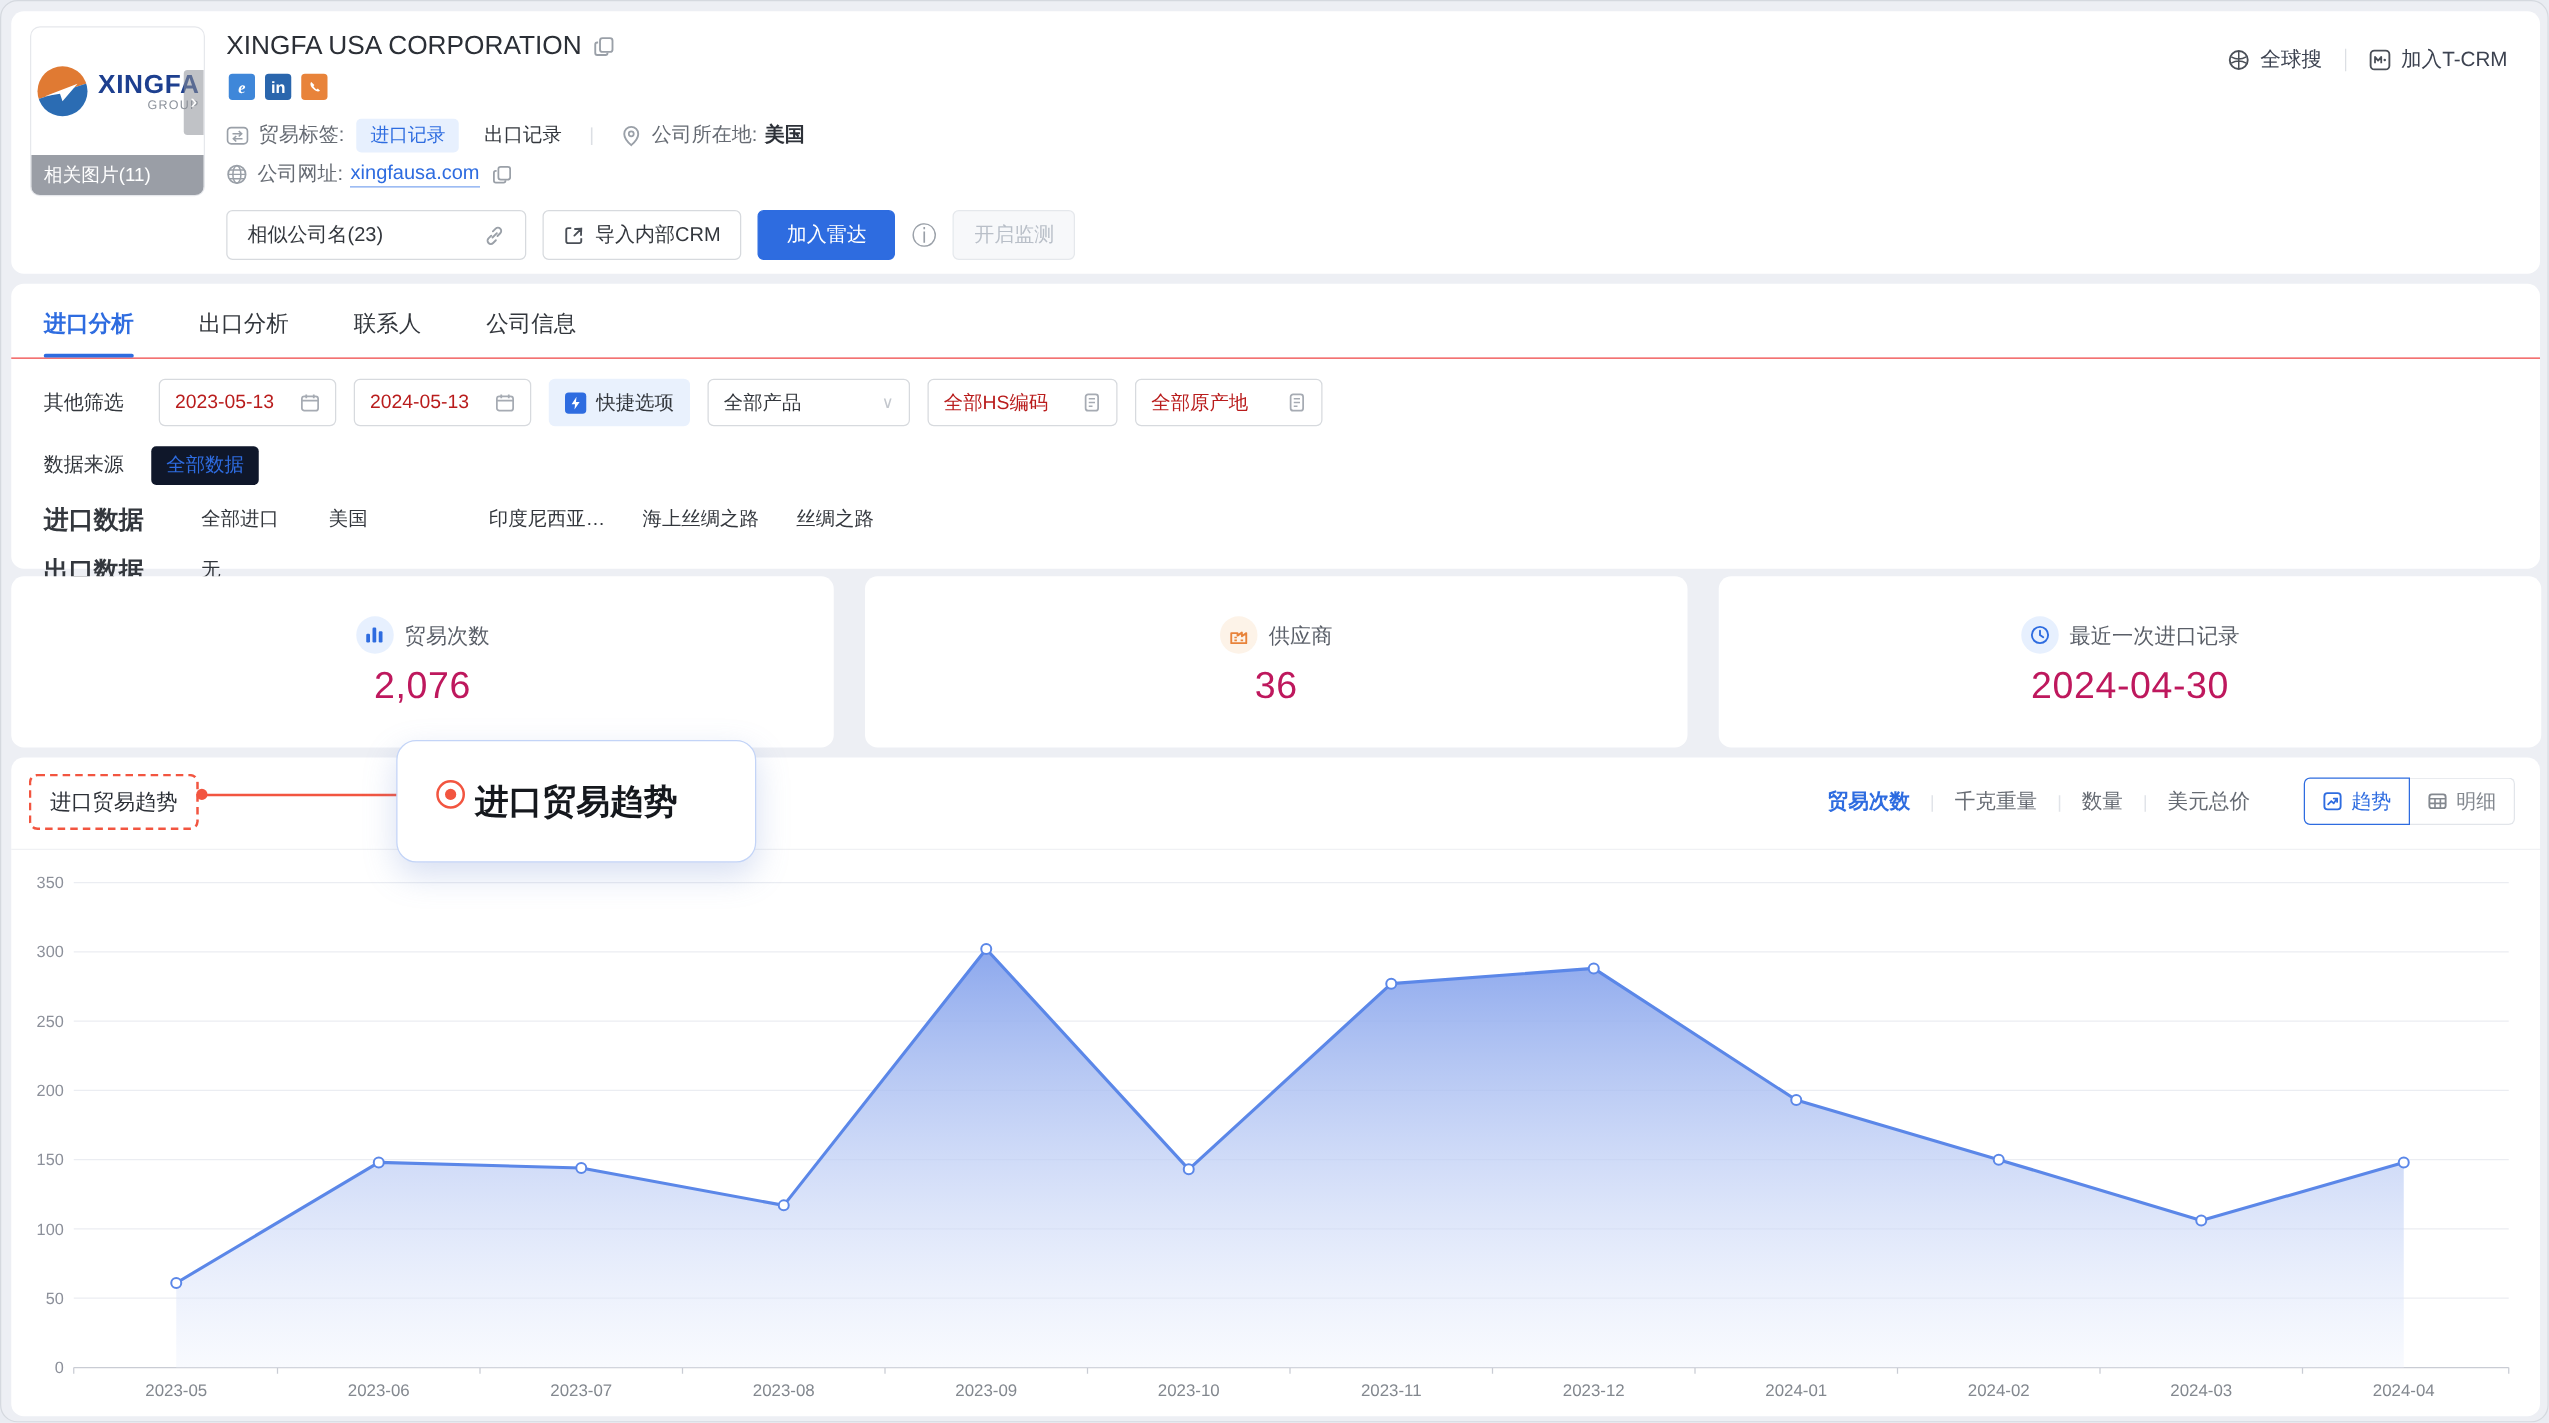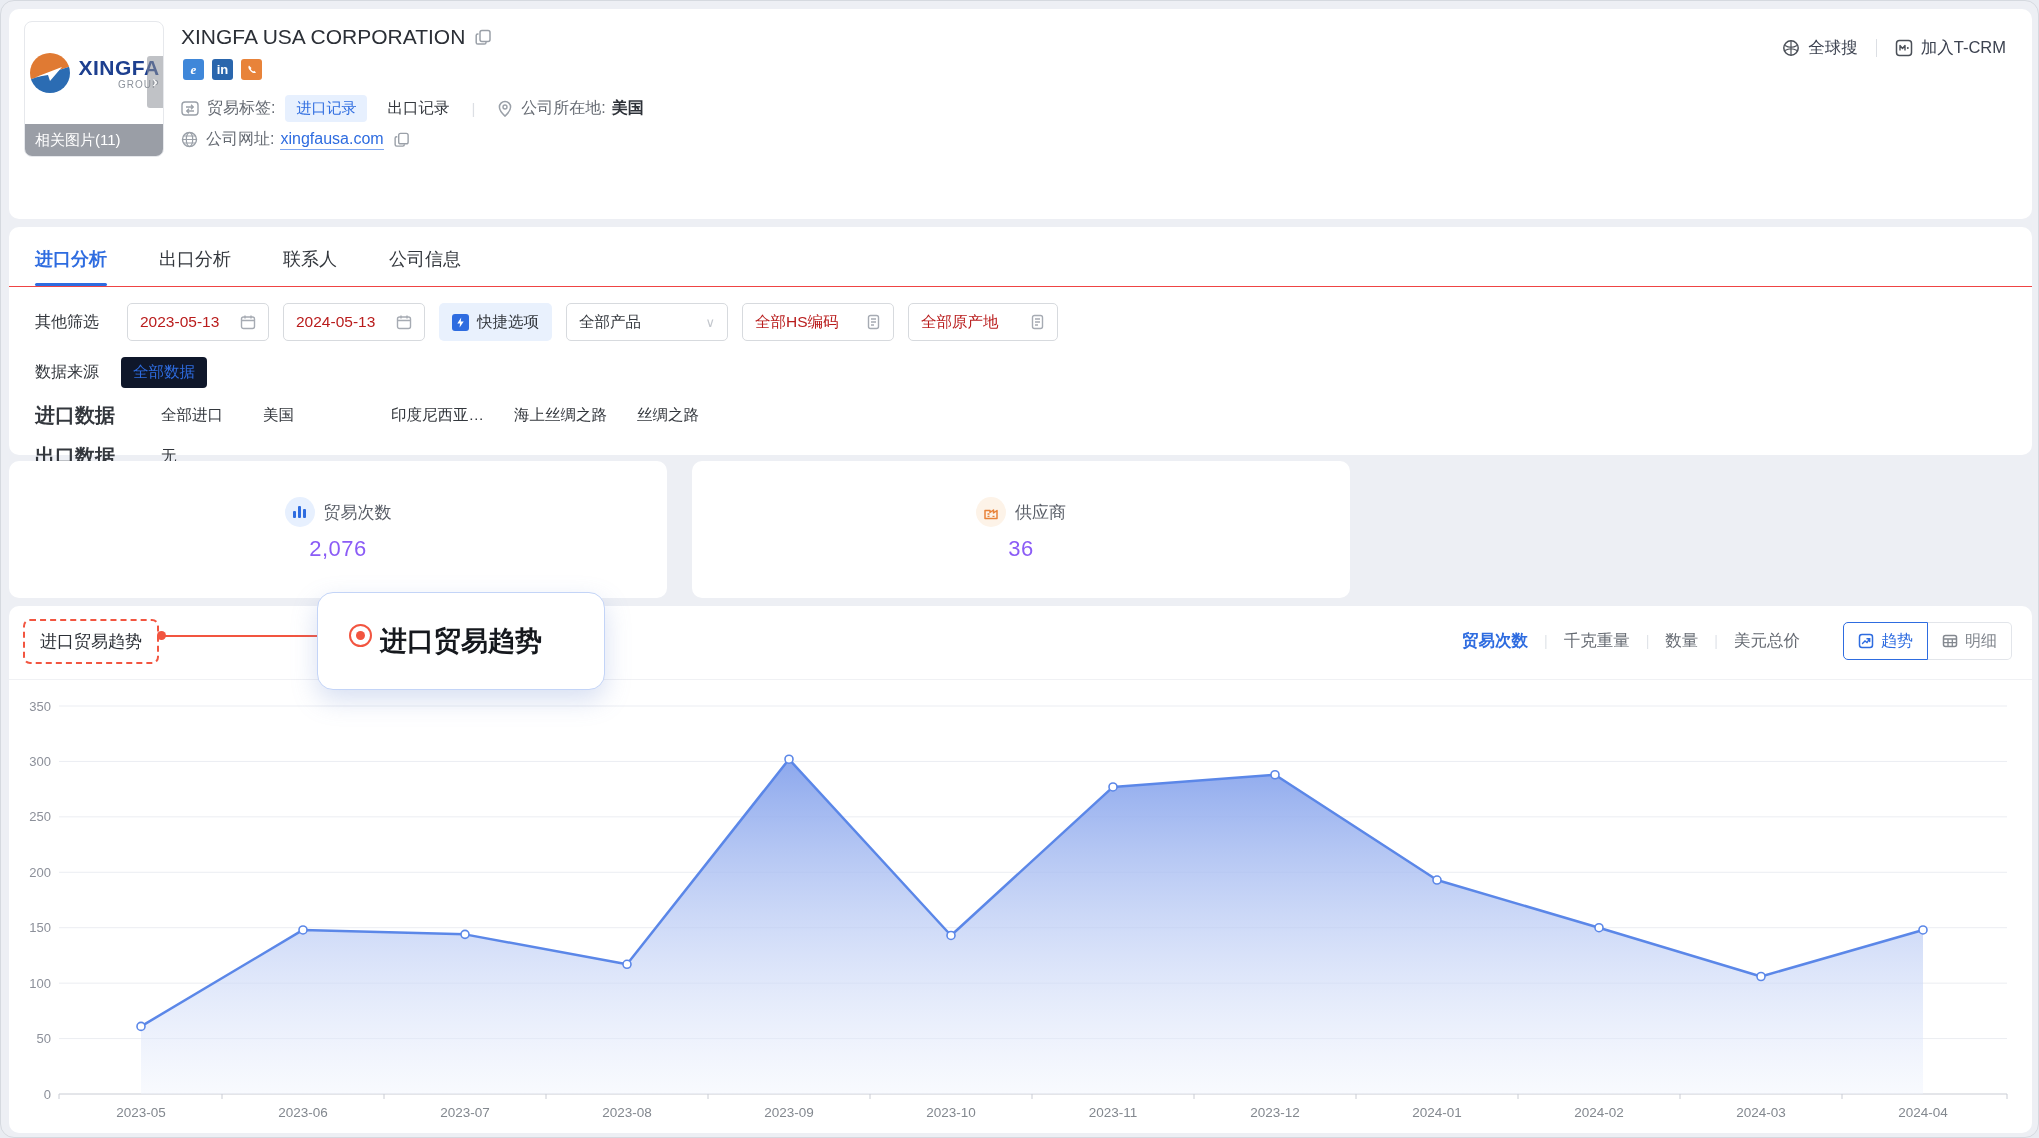--- a/index.html
+++ b/index.html
@@ -65,21 +65,21 @@
   .data-line b { font-weight:bold; margin-right:46px; font-size:20px; }
   .imp-item { margin-right:30px; }
   .imp-0 { margin-right:40px; } .imp-1 { margin-right:97px; }
 
   
   .stat-card { top:460px; height:137px; width:658px; display:flex; flex-direction:column; align-items:center; justify-content:center; gap:9px; }
   #stat-0 { left:8px; } #stat-1 { left:691px; } #stat-2 { left:1374px; }
   .stat-head { display:flex; align-items:center; gap:9px; font-size:17px; color:#5a5f68; }
   .stat-ic { width:30px; height:30px; border-radius:50%; display:flex; align-items:center; justify-content:center; }
   .ic-blue-bg { background:#e7f0fe; } .ic-orange-bg { background:#fdf3e8; }
-  .stat-value { font-size:22px; color:#8b5cf6; letter-spacing:.5px; }
+  .stat-value { font-size:30px; color:#be185d; letter-spacing:.5px; }
 
   
   #chart-card { left:8px; top:605px; width:2023px; height:527px; }
   .chart-header { position:relative; height:74px; border-bottom:1px solid #f0f1f4; }
   .trend-title-box { position:absolute; left:14px; top:13px; border:2px dashed #f25540; border-radius:7px; padding:9px 15px; font-size:17px; color:#2b2f36; background:#fff; }
   .callout-line { position:absolute; left:152px; top:29px; width:200px; height:2px; background:#f25540; }
   .callout-dot { position:absolute; left:148px; top:25px; width:9px; height:9px; border-radius:50%; background:#f25540; }
   .callout-target { position:absolute; left:340px; top:18px; width:23px; height:23px; border:2.5px solid #f25540; border-radius:50%; background:#fff; display:flex; align-items:center; justify-content:center; z-index:3; }
   .callout-target i { width:9px; height:9px; background:#f25540; border-radius:50%; }
   .callout-box { position:absolute; left:308px; top:-14px; width:288px; height:98px; background:#fff; border:1.5px solid #c3d4f7; border-radius:16px; box-shadow:0 10px 26px rgba(110,140,210,.28); display:flex; align-items:center; justify-content:center; gap:16px; z-index:2; }
@@ -171,20 +171,38 @@
           </svg>
       </span>
       <span>公司网址:</span>
       <a class="link">xingfausa.com</a>
       <svg class="icon-svg" style="margin-left:10px" width="16" height="16" viewBox="0 0 17 17">
         <rect x="5" y="1.5" width="10" height="11" rx="2" fill="none" stroke="#9aa0a8" stroke-width="1.5"></rect>
         <path d="M3.5 5 H2.8 A1.6 1.6 0 0 0 1.2 6.6 V13.4 A1.6 1.6 0 0 0 2.8 15 H9.4 A1.6 1.6 0 0 0 11 13.4 V13" fill="none" stroke="#9aa0a8" stroke-width="1.5"></path>
       </svg>
     </div>
 
+    <div class="btn-row">
+      <button class="btn btn-similar">
+        <span>相似公司名(23)</span>
+        <svg width="17" height="17" viewBox="0 0 17 17">
+            <path d="M7 10 L10.5 6.5 M6 8.5 l-2.2 2.2 a2.6 2.6 0 0 0 3.7 3.7 L9.7 12.2 M11 8.8 l2.2 -2.2 a2.6 2.6 0 0 0 -3.7 -3.7 L7.3 5.1" fill="none" stroke="#9aa0a8" stroke-width="1.5" stroke-linecap="round"></path>
+          </svg>
+      </button>
+      <button class="btn">
+        <svg width="17" height="17" viewBox="0 0 17 17">
+            <path d="M6 2.5 H3.5 A1.5 1.5 0 0 0 2 4 V13 A1.5 1.5 0 0 0 3.5 14.5 H12.5 A1.5 1.5 0 0 0 14 13 V10.5" fill="none" stroke="#4a4f57" stroke-width="1.5"></path>
+            <path d="M14 3 L8.5 8.5 M9 3.2 L14 3 l-.2 5" fill="none" stroke="#4a4f57" stroke-width="1.5" stroke-linecap="round"></path>
+          </svg>
+        <span>导入内部CRM</span>
+      </button>
+      <button class="btn btn-primary">加入雷达</button>
+      <span class="info-glyph">ⓘ</span>
+      <button class="btn btn-disabled">开启监测</button>
+    </div>
 
     <div class="topbar-right">
       <span class="topbar-item">
         <svg width="18" height="18" viewBox="0 0 18 18">
             <circle cx="9" cy="9" r="7.2" fill="none" stroke="#4a4f57" stroke-width="1.5"></circle>
             <path d="M3 6.5 q6 3.5 12 0 M3 11.5 q6 -3.5 12 0 M9 1.8 v14.4" fill="none" stroke="#4a4f57" stroke-width="1.2"></path>
           </svg>
         <span>全球搜</span>
       </span>
       <span class="topbar-sep"></span>
@@ -291,20 +309,32 @@
         <svg width="16" height="15" viewBox="0 0 16 15">
             <path d="M2 13.5 V5.5 h5 v2 l3.5 -2.5 v3 L14 5.5 v8 Z" fill="none" stroke="#e8833a" stroke-width="1.5" stroke-linejoin="round"></path>
             <path d="M4.5 9 h2 M4.5 11.3 h2 M9.5 11.3 h2" stroke="#e8833a" stroke-width="1.3"></path>
           </svg>
       </span>
       <span>供应商</span>
     </div>
     <div class="stat-value">36</div>
   </div>
 
+  <div class="card stat-card" id="stat-2">
+    <div class="stat-head">
+      <span class="stat-ic ic-blue-bg">
+        <svg width="16" height="16" viewBox="0 0 16 16">
+            <circle cx="8" cy="8" r="6.5" fill="none" stroke="#2e6ce0" stroke-width="1.5"></circle>
+            <path d="M8 4.5 V8 l2.6 1.8" fill="none" stroke="#2e6ce0" stroke-width="1.5" stroke-linecap="round"></path>
+          </svg>
+      </span>
+      <span>最近一次进口记录</span>
+    </div>
+    <div class="stat-value">2024-04-30</div>
+  </div>
 
   <div class="card" id="chart-card">
     <div class="chart-header">
       <span class="trend-title-box">进口贸易趋势</span>
       <span class="callout-dot"></span>
       <span class="callout-line"></span>
       <div class="callout-box">
         <span class="txt">进口贸易趋势</span>
       </div>
       <span class="callout-target">

